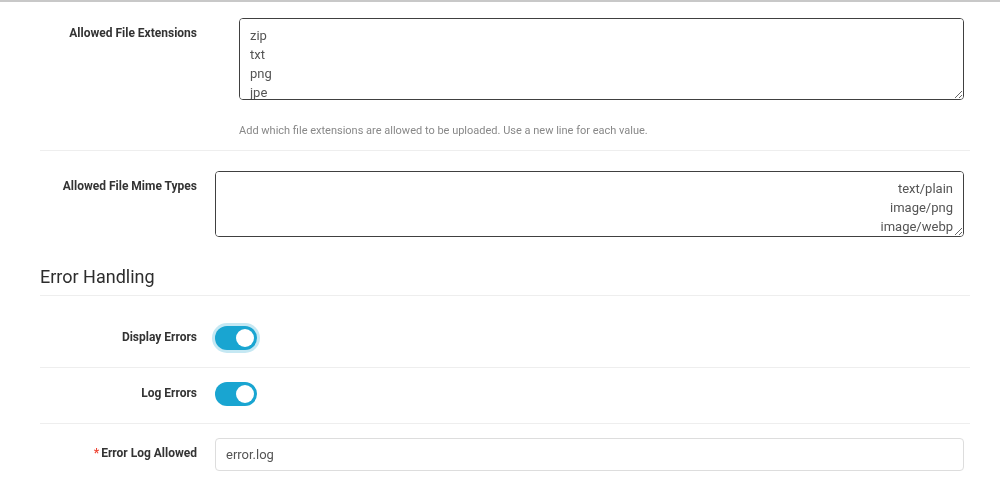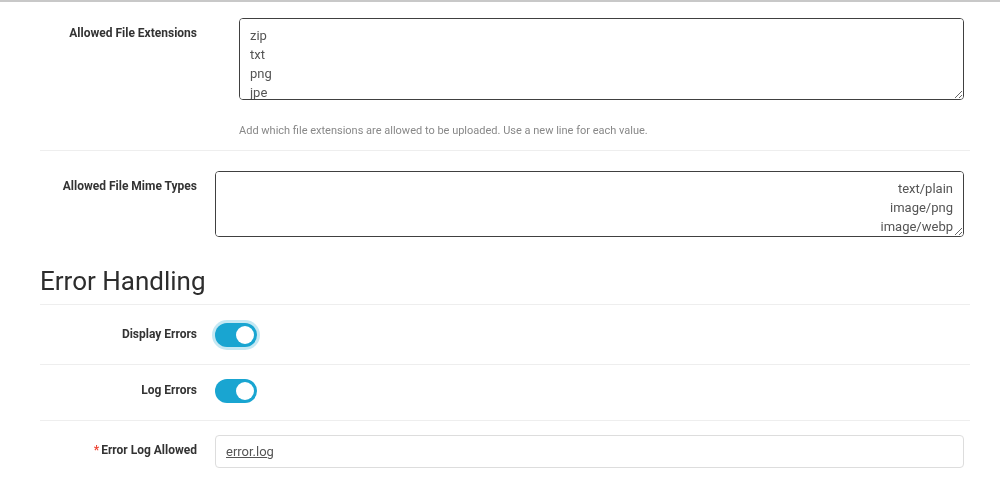--- a/index.html
+++ b/index.html
@@ -63,35 +63,34 @@
     textarea.form-control::-webkit-scrollbar-thumb { background: #ccc; border-radius: 6px; }
     textarea.form-control::-webkit-scrollbar-track { background: #f6f6f6; }
     input.form-control {
       width: 100%;
       border: 1px solid #ddd;
       border-radius: 4px;
       padding: 8px 10px;
       font-family: inherit;
       font-size: 13px;
       color: #555;
-      text-decoration: underline;
     }
     .help-text {
       font-size: 11px;
       color: #888;
       margin-top: 20px;
       line-height: 1.4;
     }
     .section-header {
-      font-size: 26px;
+      font-size: 18px;
       font-weight: 400;
       color: #2d2d2d;
       padding: 20px 0 8px 0;
       border-bottom: 1px solid #eee;
-      margin-bottom: 4px;
+      margin-bottom: 16px;
     }
     .required-star { color: #e43; margin-right: 2px; }
     
     .toggle {
       position: relative;
       width: 42px;
       height: 24px;
       background: #19a5d1;
       border-radius: 20px;
       cursor: pointer;

